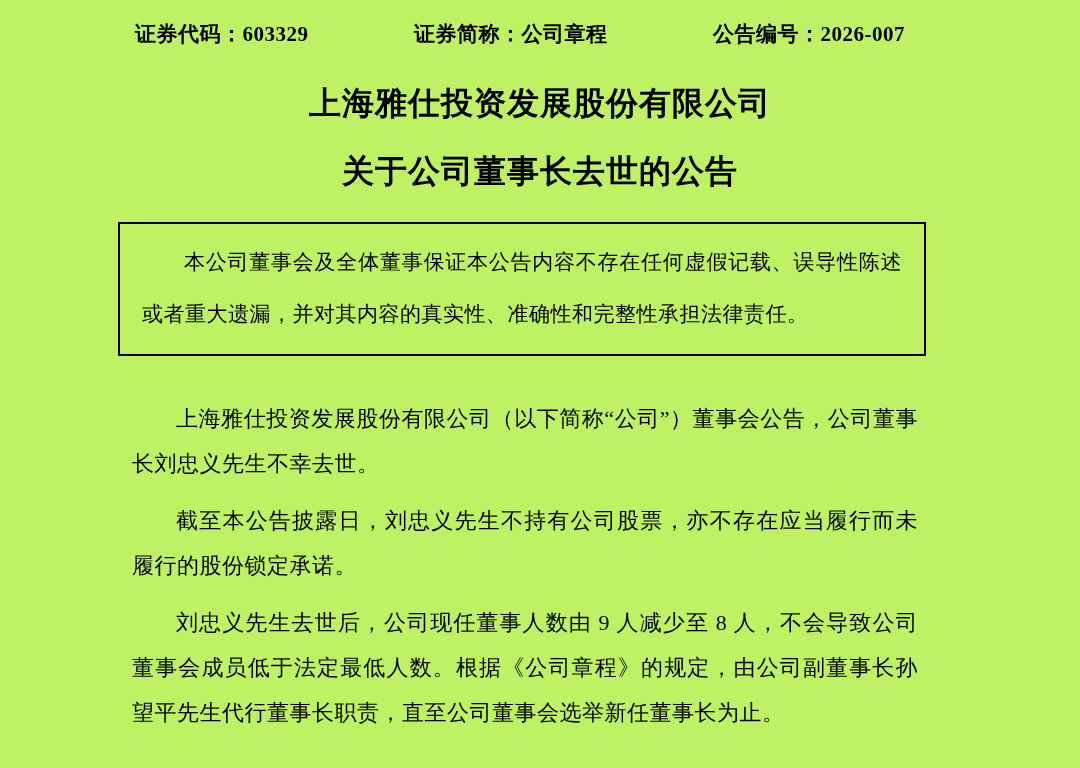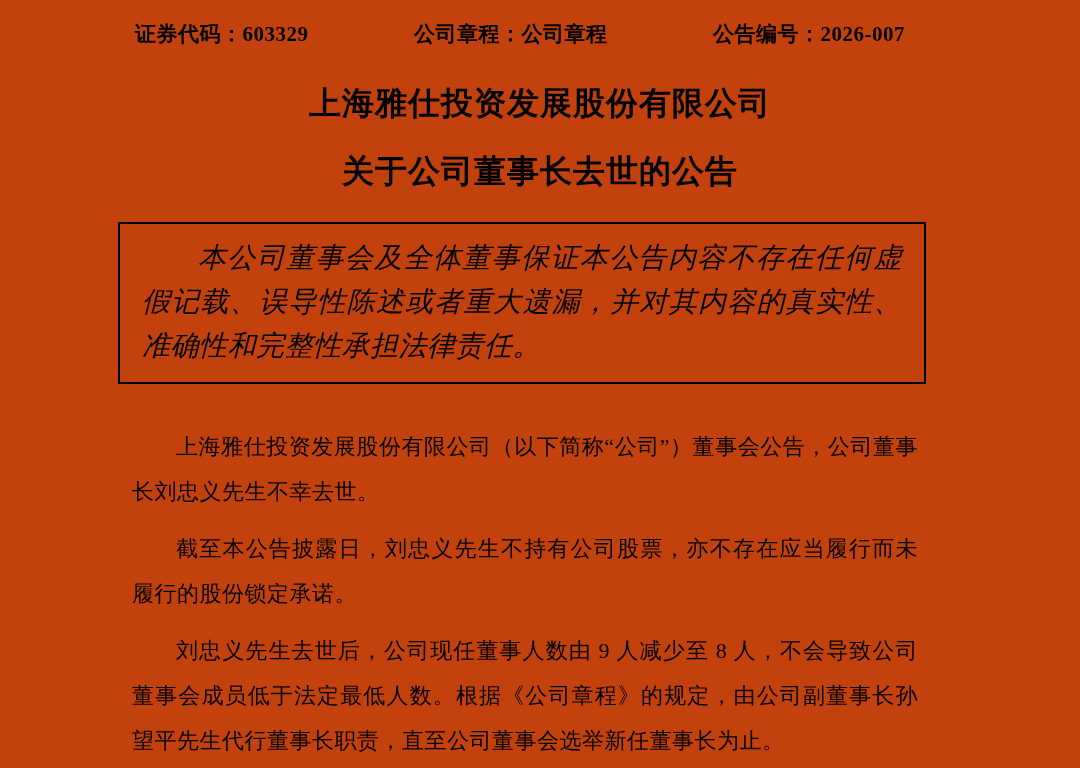--- a/index.html
+++ b/index.html
@@ -1,21 +1,21 @@
 <!DOCTYPE html>
 <html><head>
 <meta charset="utf-8">
 <style>
   * { box-sizing: border-box; }
   html, body { margin: 0; padding: 0; background: #ffffff; }
   .page {
     position: relative;
     width: 1080px;
     height: 768px;
-    background: #c2410c;
+    background: #bef264;
     color: #000000;
     font-family: "Liberation Serif", "DejaVu Serif", serif;
     overflow: hidden;
   }
   .header-row {
     display: flex;
     justify-content: space-between;
     align-items: baseline;
     padding: 20px 175px 0 135px;
     font-size: 21px;
@@ -33,47 +33,46 @@
   }
   .title-line1 { margin-top: 34px; }
   .title-line2 { margin-top: 24px; }
   .disclaimer-box {
     margin: 28px 154px 0 118px;
     border: 2px solid #000000;
     padding: 12px 22px 14px 22px;
   }
   .disclaimer-text {
     margin: 0;
-    font-size: 28px;
-    line-height: 44px;
+    font-size: 21px;
+    line-height: 52px;
     text-indent: 2em;
     text-align: justify;
     letter-spacing: 0.5px;
-    font-style: italic;
   }
   .doc-body {
     margin: 40px 150px 0 120px;
     font-size: 22px;
     line-height: 45px;
     text-align: justify;
     letter-spacing: 0.5px;
   }
   .doc-body p {
     margin: 12px;
     text-indent: 2em;
   }
 </style>
 </head>
 <body>
 
 <div class="page">
 
   <div class="header-row">
     <div class="header-item"><span>证券代码：</span><span>603329</span></div>
-    <div class="header-item"><span>公司章程：</span><span>公司章程</span></div>
+    <div class="header-item"><span>证券简称：</span><span>公司章程</span></div>
     <div class="header-item"><span>公告编号：</span><span>2026-007</span></div>
   </div>
 
   <h1 class="title title-line1">上海雅仕投资发展股份有限公司</h1>
   <h1 class="title title-line2">关于公司董事长去世的公告</h1>
 
   <div class="disclaimer-box">
     <p class="disclaimer-text">本公司董事会及全体董事保证本公告内容不存在任何虚假记载、误导性陈述或者重大遗漏，并对其内容的真实性、准确性和完整性承担法律责任。</p>
   </div>
 

